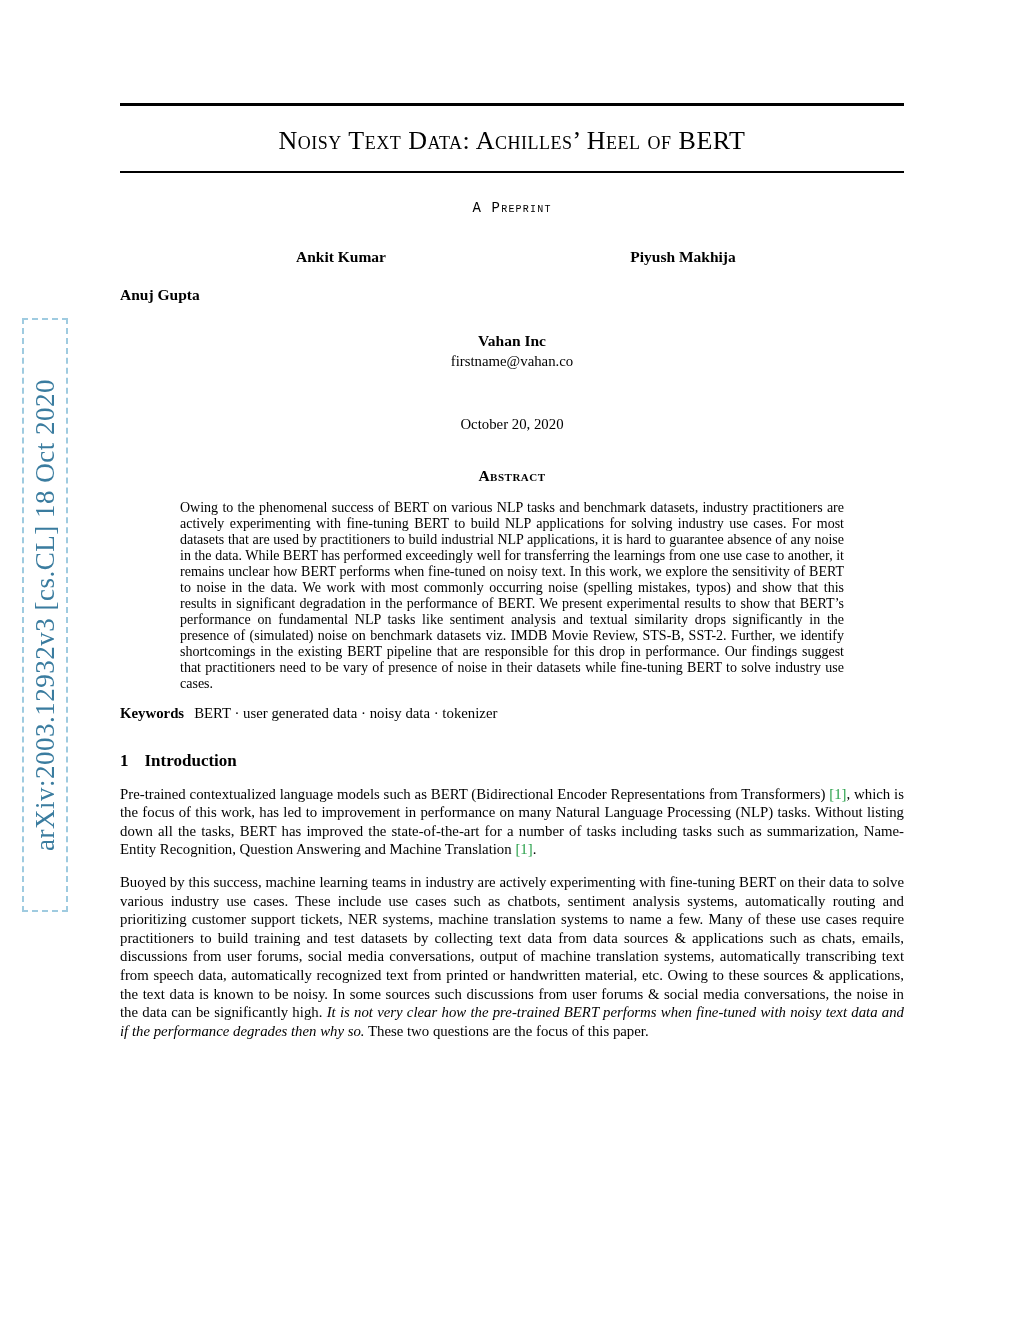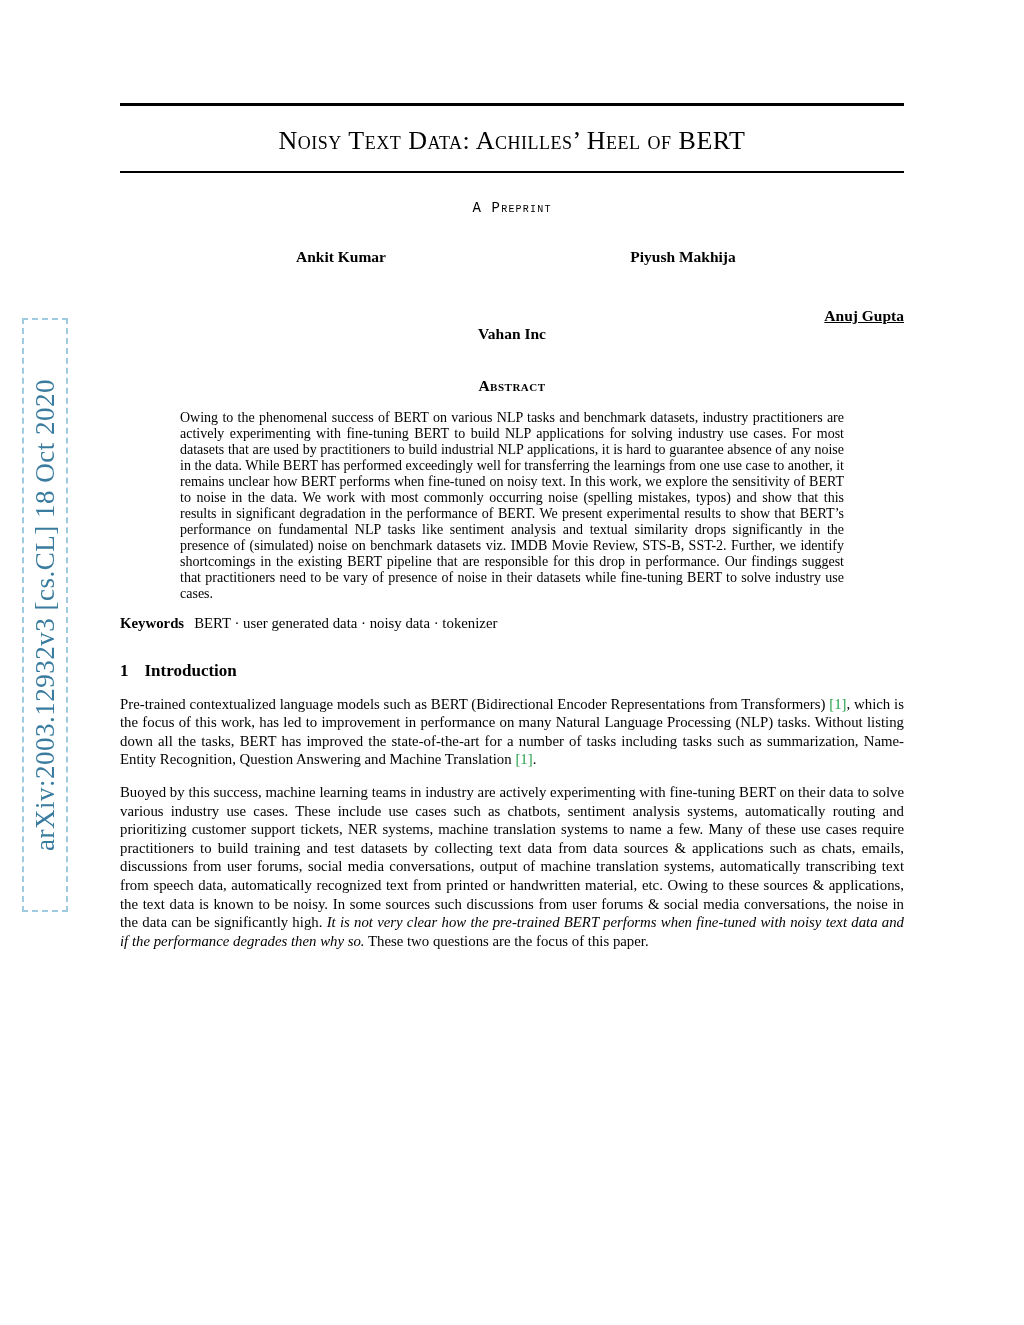--- a/index.html
+++ b/index.html
@@ -42,27 +42,27 @@
     margin-top: 32px;
     gap: 42px;
   }
   .authors-row .author {
     width: 300px;
     text-align: center;
     font-weight: bold;
     font-size: 15.5px;
   }
   .author-single {
-    margin-top: 41px;
-    text-align: right;
+    margin-top: 20px;
+    text-align: left;
     font-weight: bold;
     font-size: 15.5px;
-    text-decoration: underline;
   }
   .affiliation {
+    margin-top: 28px;
     text-align: center;
     font-weight: bold;
     font-size: 15.5px;
   }
   .email {
     margin-top: 3px;
     text-align: center;
     font-size: 14.8px;
   }
   .pub-date {
@@ -146,21 +146,23 @@
   <div class="preprint-label">A Preprint</div>
 
   <div class="authors-row">
     <div class="author">Ankit Kumar</div>
     <div class="author">Piyush Makhija</div>
   </div>
 
   <div class="author-single">Anuj Gupta</div>
 
   <div class="affiliation">Vahan Inc</div>
+  <div class="email">firstname@vahan.co</div>
 
+  <div class="pub-date">October 20, 2020</div>
 
   <div class="abstract-heading">Abstract</div>
 
   <p class="abstract-body">Owing to the phenomenal success of BERT on various NLP tasks and benchmark datasets, industry practitioners are actively experimenting with fine-tuning BERT to build NLP applications for solving industry use cases. For most datasets that are used by practitioners to build industrial NLP applications, it is hard to guarantee absence of any noise in the data. While BERT has performed exceedingly well for transferring the learnings from one use case to another, it remains unclear how BERT performs when fine-tuned on noisy text. In this work, we explore the sensitivity of BERT to noise in the data. We work with most commonly occurring noise (spelling mistakes, typos) and show that this results in significant degradation in the performance of BERT. We present experimental results to show that BERT’s performance on fundamental NLP tasks like sentiment analysis and textual similarity drops significantly in the presence of (simulated) noise on benchmark datasets viz. IMDB Movie Review, STS-B, SST-2. Further, we identify shortcomings in the existing BERT pipeline that are responsible for this drop in performance. Our findings suggest that practitioners need to be vary of presence of noise in their datasets while fine-tuning BERT to solve industry use cases.</p>
 
   <div class="keywords-line"><span class="kw-label">Keywords</span><span>BERT · user generated data · noisy data · tokenizer</span></div>
 
   <h2 class="section-heading"><span class="sec-num">1</span><span>Introduction</span></h2>
 
   <p class="body-par"><span>Pre-trained contextualized language models such as BERT (Bidirectional Encoder Representations from Transformers) </span><a class="cite">[1]</a><span>, which is the focus of this work, has led to improvement in performance on many Natural Language Processing (NLP) tasks. Without listing down all the tasks, BERT has improved the state-of-the-art for a number of tasks including tasks such as summarization, Name-Entity Recognition, Question Answering and Machine Translation </span><a class="cite">[1]</a><span>.</span></p>

